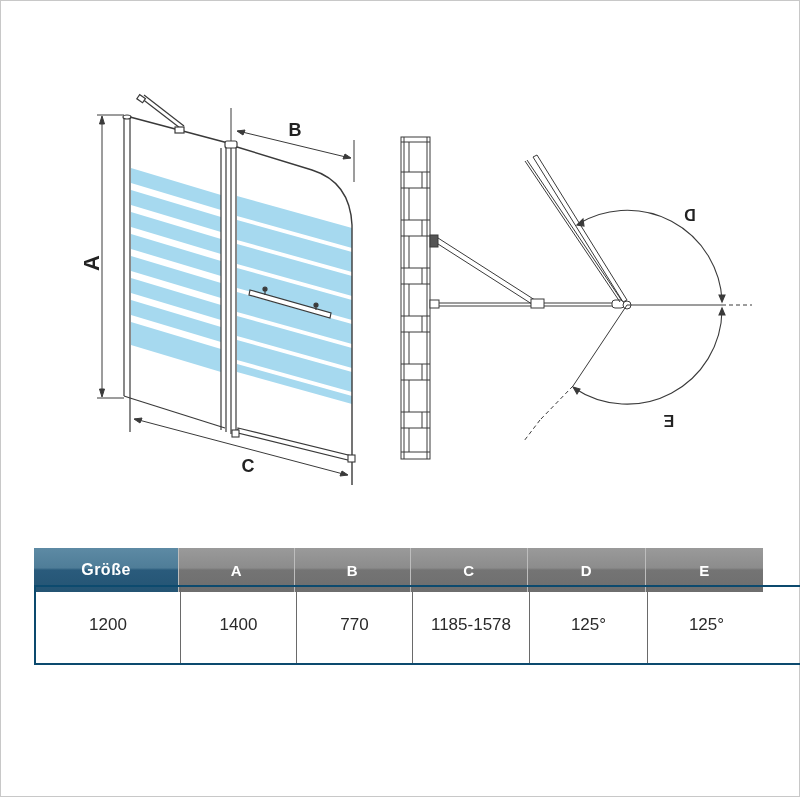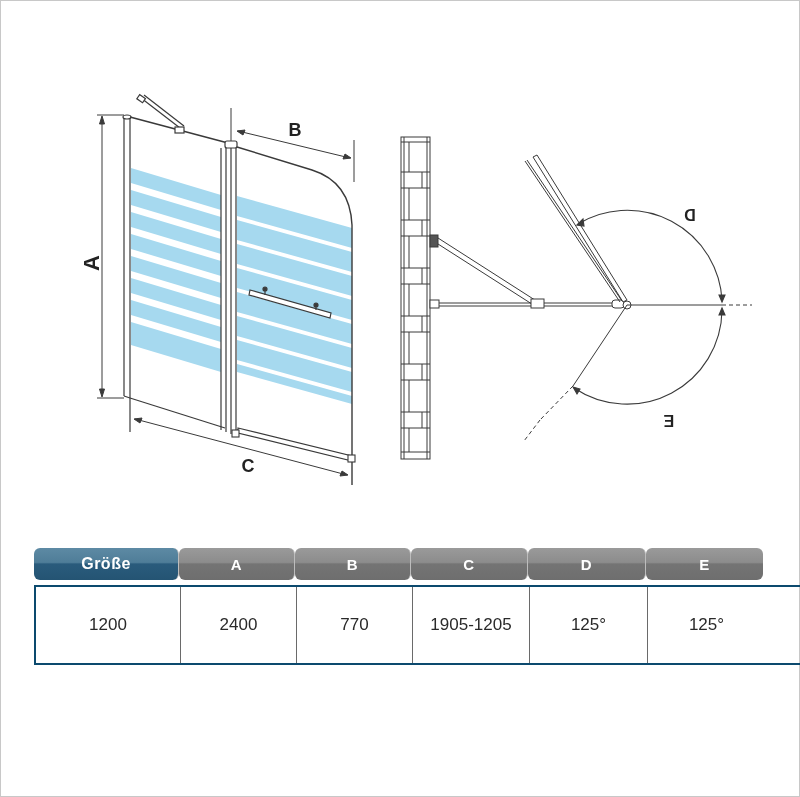--- a/index.html
+++ b/index.html
@@ -1,23 +1,23 @@
 <!DOCTYPE html>
 <html><head>
 <meta charset="utf-8">
 <style>
   html, body { margin: 0; padding: 0; background: #ffffff; }
   body { width: 800px; height: 797px; position: relative; overflow: hidden; font-family: "Liberation Sans", sans-serif; }
   .frame { position: absolute; left: 0; top: 0; width: 798px; height: 795px; border: 1px solid #c8c8c8; }
   .drawing { position: absolute; left: 0; top: 0; width: 800px; height: 520px; }
   .spec-header { position: absolute; left: 34px; top: 548px; width: 729px; height: 26px; display: flex; }
-  .hcell { position: relative; height: 32px; display: flex; align-items: center; justify-content: center;
+  .hcell { position: relative; height: 44px; display: flex; align-items: center; justify-content: center;
            color: #ffffff; font-weight: bold; font-size: 15px; letter-spacing: 0.5px;
            background: linear-gradient(to bottom, #9a9a9a 0%, #8c8c8c 45%, #747474 50%, #6e6e6e 100%);
-           border-right: 1px solid #bdbdbd; box-sizing: border-box; border-radius: 6px; }
+           border-right: 1px solid #bdbdbd; box-sizing: border-box; }
   .hcell.first { background: linear-gradient(to bottom, #5d8aa4 0%, #4f7d98 45%, #2a5b7c 50%, #245473 100%); font-size: 16px; }
   .hcell:last-child { border-right: none; }
   .spec-row { position: absolute; left: 34px; top: 585px; width: 795px; height: 80px; display: flex;
               border: 2px solid #0c4a6e; box-sizing: border-box; }
   .vcell { height: 100%; display: flex; align-items: center; justify-content: center; font-size: 17px;
            color: #2a2a2a; border-right: 1px solid #6a6a6a; box-sizing: border-box; }
   .vcell:last-child { border-right: none; }
   .dim-label { font-family: "Liberation Sans", sans-serif; font-weight: bold; fill: #222222; }
   .angle-label { font-family: "Liberation Sans", sans-serif; font-weight: bold; fill: #222222; }
 </style>
@@ -222,18 +222,18 @@
   <div class="hcell first" style="width:145px">Größe</div>
   <div class="hcell" style="width:116px">A</div>
   <div class="hcell" style="width:116px">B</div>
   <div class="hcell" style="width:117px">C</div>
   <div class="hcell" style="width:118px">D</div>
   <div class="hcell" style="width:117px">E</div>
 </div>
 
 <div class="spec-row">
   <div class="vcell" style="width:145px">1200</div>
-  <div class="vcell" style="width:116px">2400</div>
+  <div class="vcell" style="width:116px">1400</div>
   <div class="vcell" style="width:116px">770</div>
-  <div class="vcell" style="width:117px">1905-1205</div>
+  <div class="vcell" style="width:117px">1185-1578</div>
   <div class="vcell" style="width:118px">125°</div>
   <div class="vcell" style="width:117px">125°</div>
 </div>
 
 </body></html>

